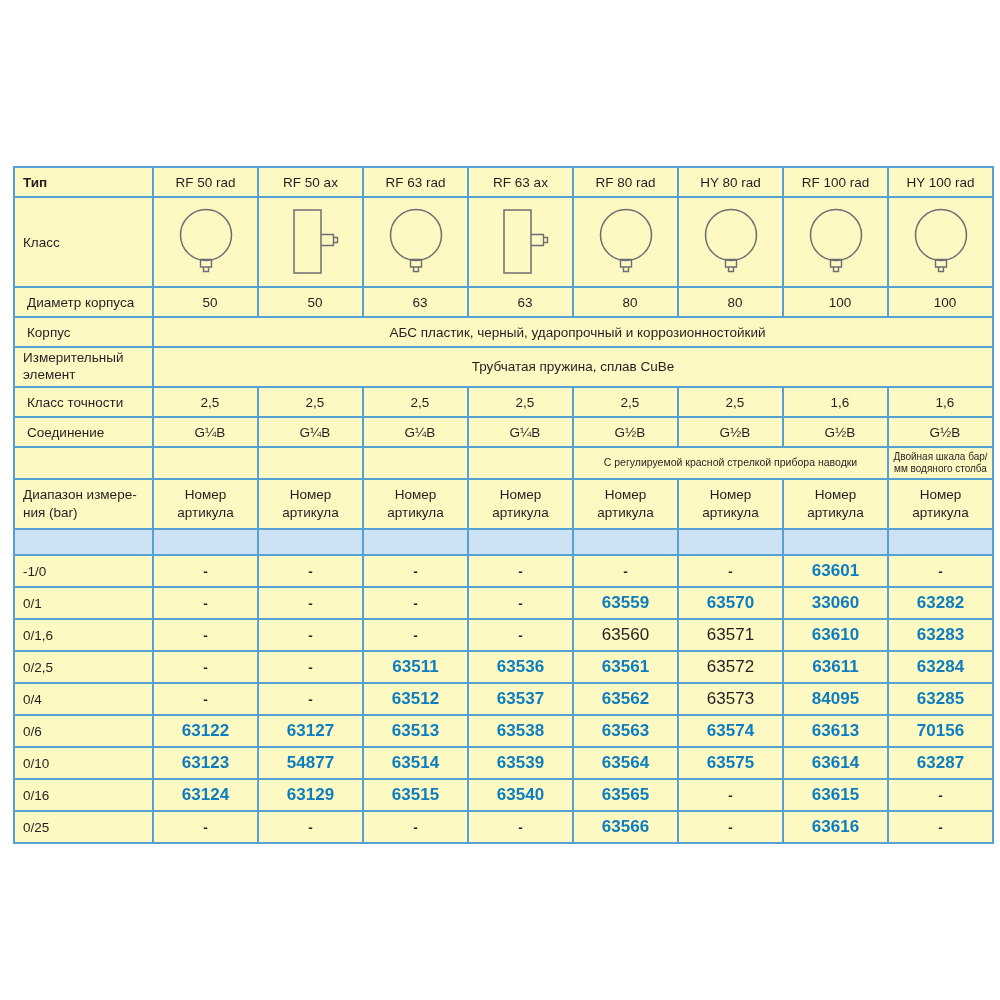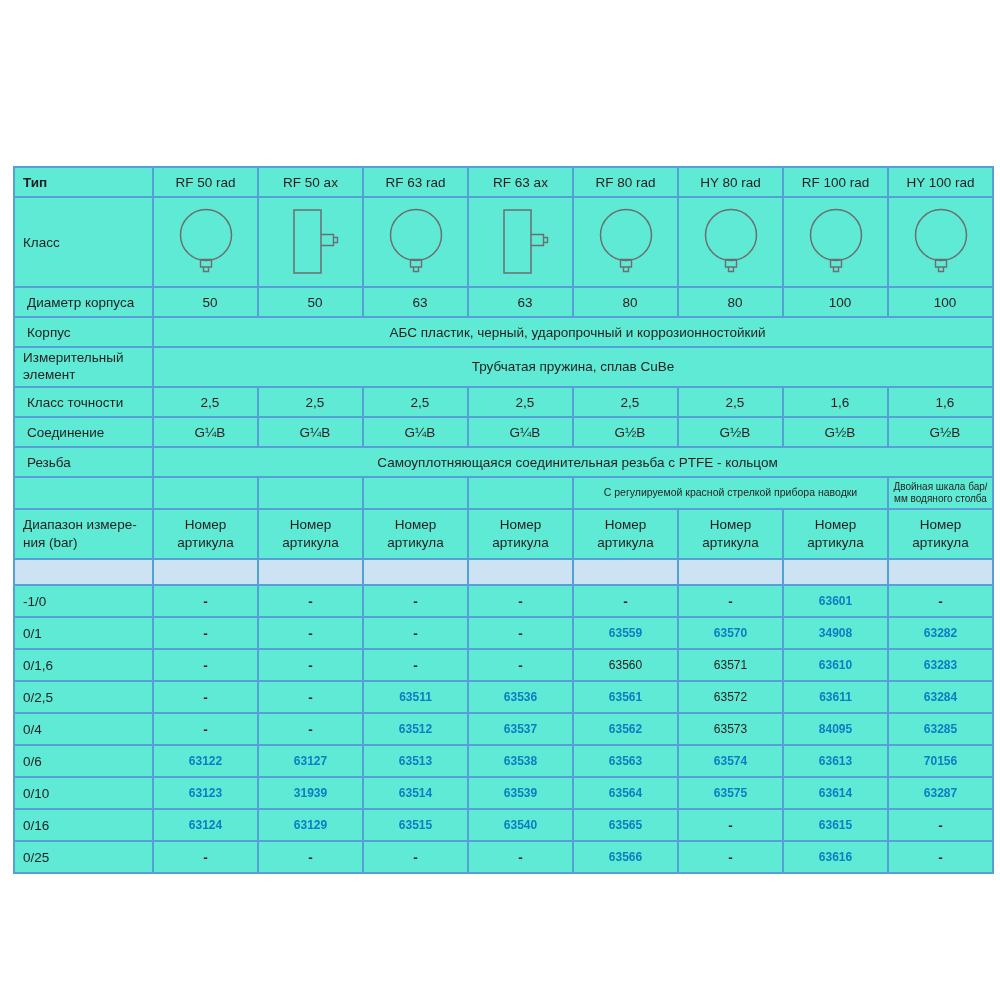--- a/index.html
+++ b/index.html
@@ -6,38 +6,38 @@
     --border:#55a0d4;
     --accent:#0c7dc2;
     --hl:#cde3f4;
     --txt:#231f20;
     --icon:#6d6e71;
   }
   html,body{margin:0;padding:0;background:#ffffff;}
   body{width:1000px;height:1000px;position:relative;overflow:hidden;
        font-family:"Liberation Sans",sans-serif;color:var(--txt);}
   .sheet{position:absolute;left:13px;top:166px;}
-  table{border-collapse:collapse;table-layout:fixed;width:980px;background:#5eead4;}
+  table{border-collapse:collapse;table-layout:fixed;width:980px;background:#fef9c3;}
   td{border:2px solid var(--border);font-size:13.5px;vertical-align:middle;
      text-align:center;padding:1px 3px;overflow:hidden;}
   td.label{text-align:left;padding:2px 4px 2px 8px;}
   .bold{font-weight:700;}
   .r-head td{height:24px;}
   .r-model td{height:84px;}
   .r-sm td{height:24px;padding-left:12px;}
   .r-elem td{height:34px;line-height:1.25;}
   .r-spec td{height:26px;border-radius:15px;}
   .r-art td{height:44px;line-height:1.3;border-radius:12px;}
   .r-hl td{height:20px;background:var(--hl);}
   .r-data td{height:26px;}
   .note{font-size:10.5px;line-height:1.25;padding:1px 2px;}
   .note-sm{font-size:10px;line-height:1.25;padding:1px 2px;}
   .accent{color:var(--accent);font-weight:700;font-size:14px;}
   .dash{font-weight:700;}
-  .num{font-size:12px;}
+  .num{font-size:17px;}
   .model svg{display:block;margin:0 auto;color:var(--icon);}
 </style>
 </head>
 <body>
 
 <div class="sheet">
   <table>
     <colgroup>
       <col style="width:139px">
       <col style="width:105px">
@@ -157,24 +157,20 @@
     <td>G¼B</td>
           <td>G¼B</td>
           <td>G¼B</td>
           <td>G¼B</td>
           <td>G½B</td>
           <td>G½B</td>
           <td>G½B</td>
           <td>G½B</td>
         </tr>
 
-    <tr class="r-sm">
-      <td class="label">Резьба</td>
-      <td colspan="8">Самоуплотняющаяся соединительная резьба с PTFE - кольцом</td>
-    </tr>
 
     <tr class="r-spec">
       <td class="label"></td>
       <td></td>
       <td></td>
       <td></td>
       <td></td>
       <td colspan="3" class="note">С регулируемой красной стрелкой прибора наводки</td>
       <td class="note-sm">
         <div>Двойная шкала бар/</div>
@@ -247,21 +243,21 @@
           <td class="dash">-</td>
         </tr>
         <tr class="r-data">
           <td class="label">0/1</td>
           <td class="dash">-</td>
           <td class="dash">-</td>
           <td class="dash">-</td>
           <td class="dash">-</td>
           <td class="num accent">63559</td>
           <td class="num accent">63570</td>
-          <td class="num accent">34908</td>
+          <td class="num accent">33060</td>
           <td class="num accent">63282</td>
         </tr>
         <tr class="r-data">
           <td class="label">0/1,6</td>
           <td class="dash">-</td>
           <td class="dash">-</td>
           <td class="dash">-</td>
           <td class="dash">-</td>
           <td class="num">63560</td>
           <td class="num">63571</td>
@@ -297,21 +293,21 @@
           <td class="num accent">63513</td>
           <td class="num accent">63538</td>
           <td class="num accent">63563</td>
           <td class="num accent">63574</td>
           <td class="num accent">63613</td>
           <td class="num accent">70156</td>
         </tr>
         <tr class="r-data">
           <td class="label">0/10</td>
           <td class="num accent">63123</td>
-          <td class="num accent">31939</td>
+          <td class="num accent">54877</td>
           <td class="num accent">63514</td>
           <td class="num accent">63539</td>
           <td class="num accent">63564</td>
           <td class="num accent">63575</td>
           <td class="num accent">63614</td>
           <td class="num accent">63287</td>
         </tr>
         <tr class="r-data">
           <td class="label">0/16</td>
           <td class="num accent">63124</td>

